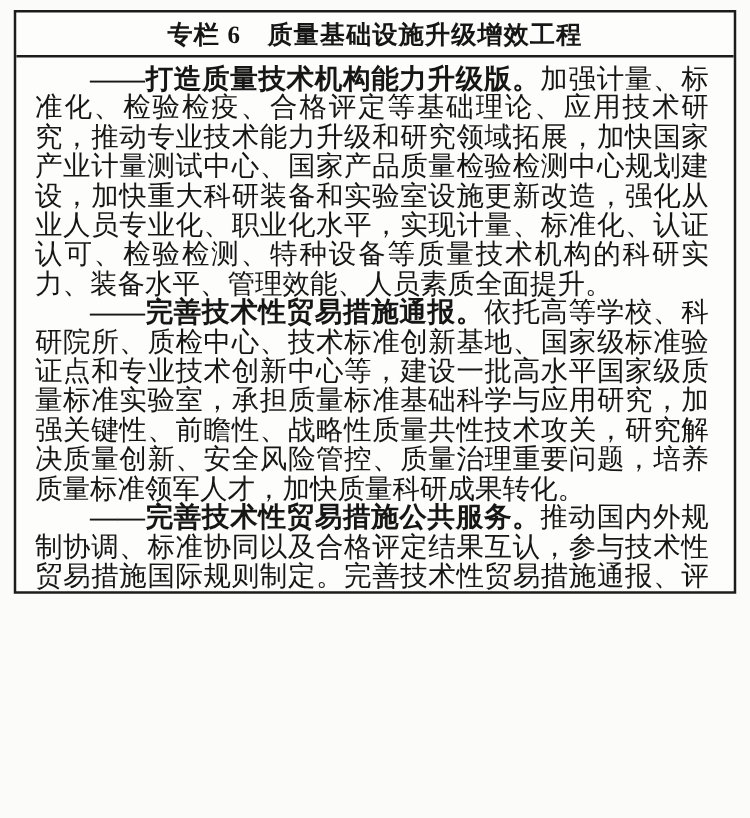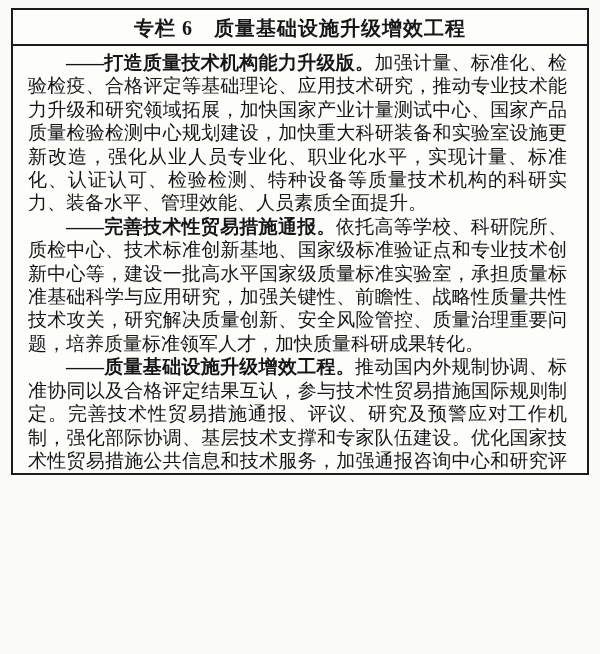--- a/index.html
+++ b/index.html
@@ -32,21 +32,21 @@
     font-size: 20px;
     line-height: 24px;
     padding: 6px 4px 4px 4px;
     border-bottom: 2px solid #1c1c1c;
     letter-spacing: 1px;
     white-space: pre-wrap;
   }
   .panel-body {
     flex: 1 1 auto;
     padding: 5px 20px 6px 15px;
-    font-size: 19px;
+    font-size: 22px;
     line-height: 23.4px;
     text-align: justify;
     text-justify: inter-ideograph;
     overflow: hidden;
     border-radius: 19px;
   }
   .panel-body p {
     margin: 0;
     padding: 0;
     text-indent: 2em;
@@ -57,16 +57,16 @@
 </style>
 </head>
 <body>
 
 <div class="page">
   <div class="panel">
     <div class="panel-title">专栏 6　质量基础设施升级增效工程</div>
     <div class="panel-body">
       <p><span class="lead">——打造质量技术机构能力升级版。</span><span>加强计量、标准化、检验检疫、合格评定等基础理论、应用技术研究，推动专业技术能力升级和研究领域拓展，加快国家产业计量测试中心、国家产品质量检验检测中心规划建设，加快重大科研装备和实验室设施更新改造，强化从业人员专业化、职业化水平，实现计量、标准化、认证认可、检验检测、特种设备等质量技术机构的科研实力、装备水平、管理效能、人员素质全面提升。</span></p>
       <p><span class="lead">——完善技术性贸易措施通报。</span><span>依托高等学校、科研院所、质检中心、技术标准创新基地、国家级标准验证点和专业技术创新中心等，建设一批高水平国家级质量标准实验室，承担质量标准基础科学与应用研究，加强关键性、前瞻性、战略性质量共性技术攻关，研究解决质量创新、安全风险管控、质量治理重要问题，培养质量标准领军人才，加快质量科研成果转化。</span></p>
-      <p><span class="lead">——质量基础设施升级增效工程。</span><span>推动国内外规制协调、标准协同以及合格评定结果互认，参与技术性贸易措施国际规则制定。完善技术性贸易措施通报、评议、研究及预警应对工作机制，强化部际协调、基层技术支撑和专家队伍建设。优化国家技术性贸易措施公共信息和技术服务，加强通报咨询中心和研究评议基地建设。</span></p>
+      <p><span class="lead">——完善技术性贸易措施公共服务。</span><span>推动国内外规制协调、标准协同以及合格评定结果互认，参与技术性贸易措施国际规则制定。完善技术性贸易措施通报、评议、研究及预警应对工作机制，强化部际协调、基层技术支撑和专家队伍建设。优化国家技术性贸易措施公共信息和技术服务，加强通报咨询中心和研究评议基地建设。</span></p>
     </div>
   </div>
 </div>
 
 </body></html>

